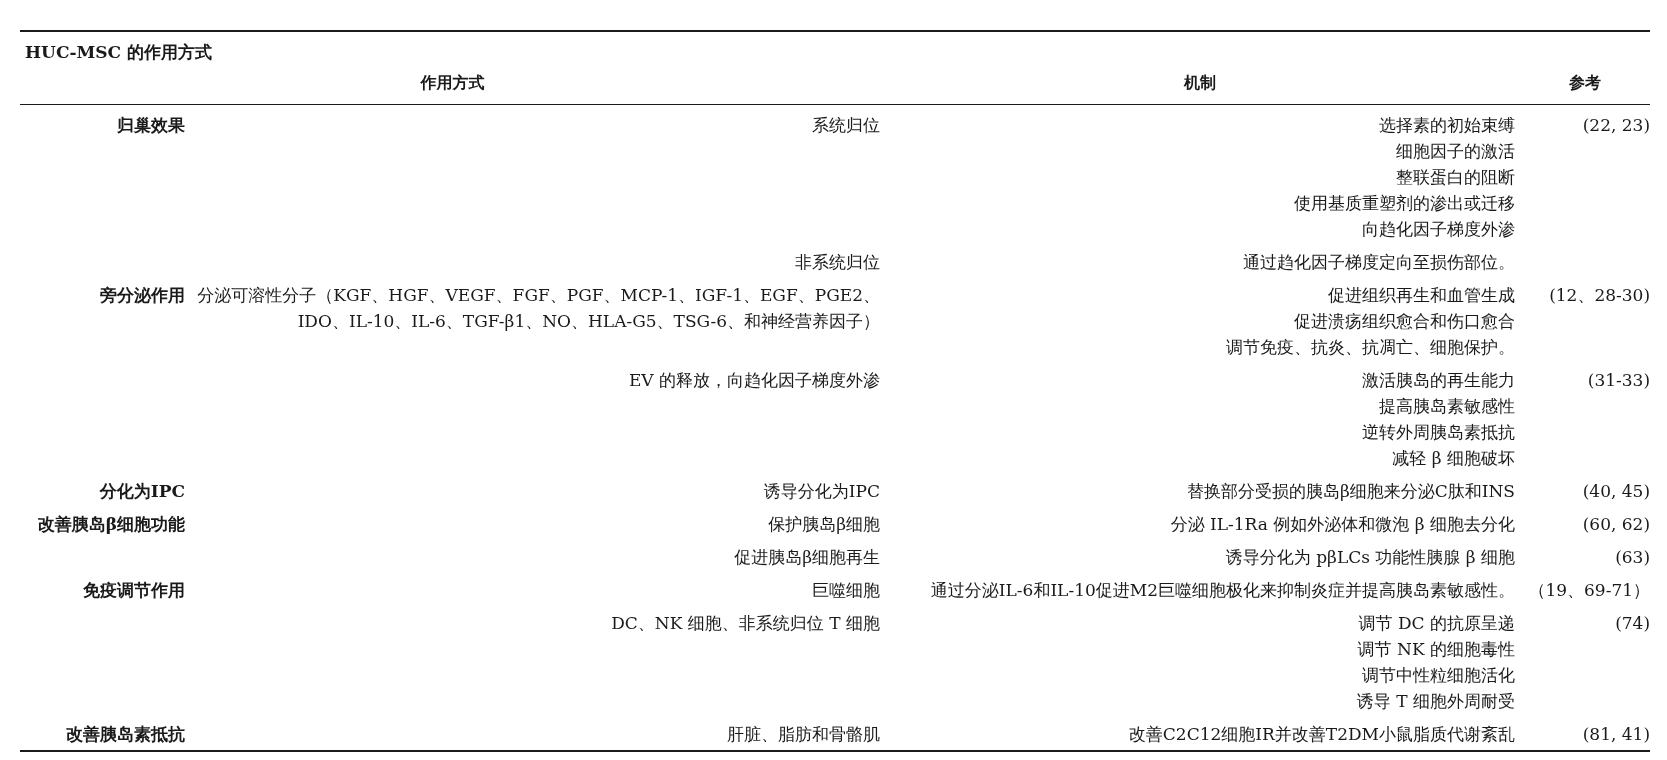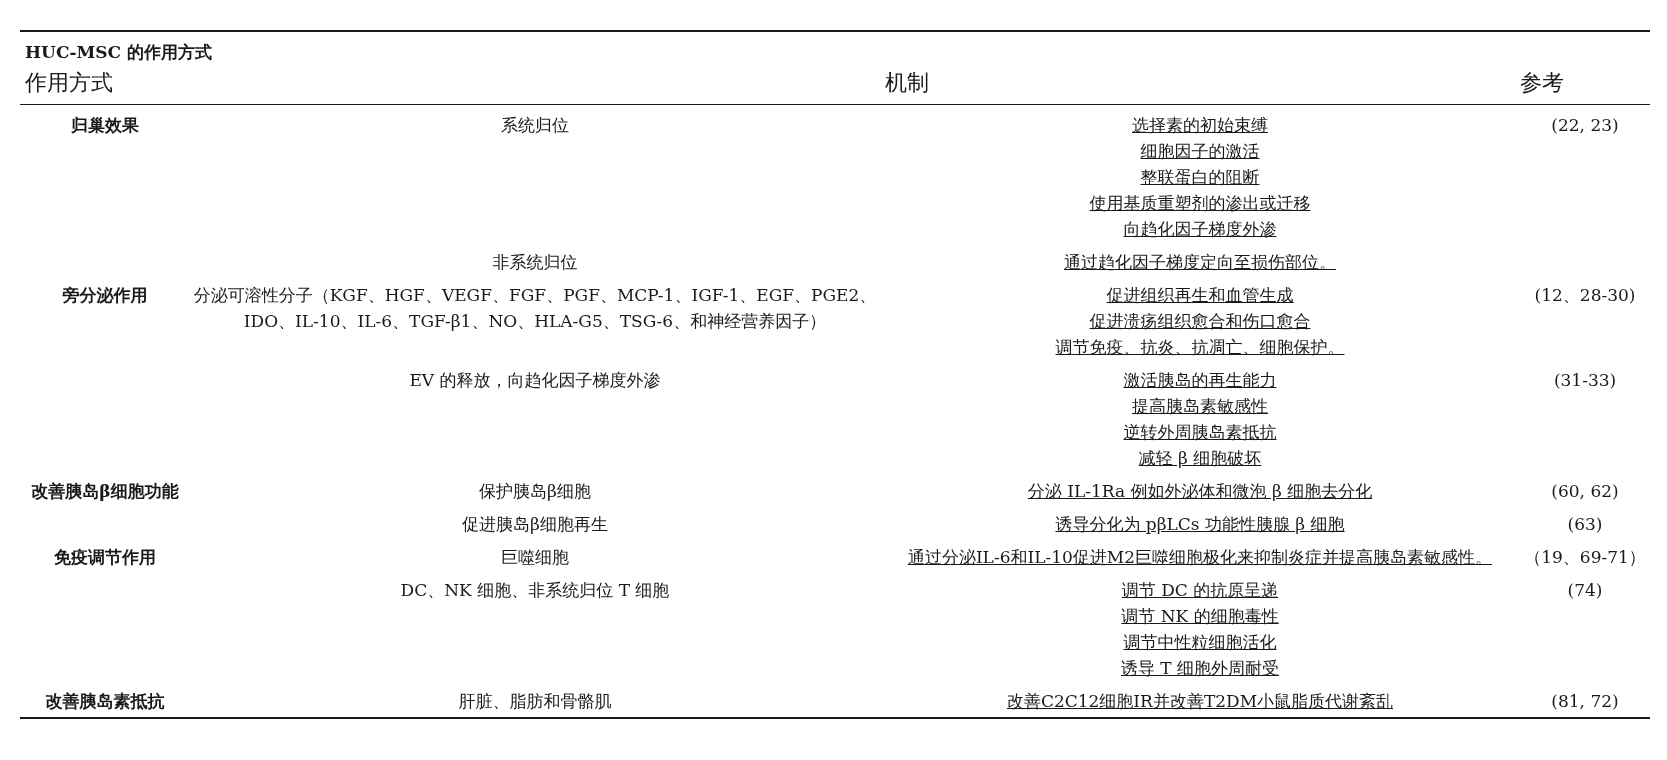--- a/index.html
+++ b/index.html
@@ -32,39 +32,39 @@
   col.c-ref    { width: 135px; }
 
   tr.title-row th {
     text-align: left;
     font-weight: bold;
     font-size: 17px;
     padding: 8px 0 3px 5px;
     line-height: 24px;
   }
   tr.header-row th {
-    text-align: left;
-    font-weight: normal;
-    font-size: 22px;
+    text-align: center;
+    font-weight: bold;
+    font-size: 16px;
     padding: 4px 0 9px 5px;
     line-height: 24px;
     border-bottom: 1px solid #1a1a1a;
   }
   td {
     vertical-align: top;
-    text-align: center;
+    text-align: right;
     padding: 4px 0 3px 5px;
     line-height: 26px;
     font-size: 17px;
   }
   td.col-mode {
     font-weight: bold;
   }
   tbody tr:first-child td { padding-top: 7px; }
-  td .mech-line { line-height: 26px; text-decoration: underline; }
+  td .mech-line { line-height: 26px; }
 </style>
 </head>
 <body>
 
 <div class="page">
   <table class="msc-table">
     <colgroup>
       <col class="c-mode">
       <col class="c-method">
       <col class="c-mech">
@@ -116,20 +116,28 @@
           <td class="col-method">EV 的释放，向趋化因子梯度外渗</td>
           <td class="col-mech">
             <div class="mech-line">激活胰岛的再生能力</div>
             <div class="mech-line">提高胰岛素敏感性</div>
             <div class="mech-line">逆转外周胰岛素抵抗</div>
             <div class="mech-line">减轻 β 细胞破坏</div>
           </td>
           <td class="col-ref">(31-33)</td>
         </tr>
         <tr>
+          <td class="col-mode">分化为IPC</td>
+          <td class="col-method">诱导分化为IPC</td>
+          <td class="col-mech">
+            <div class="mech-line">替换部分受损的胰岛β细胞来分泌C肽和INS</div>
+          </td>
+          <td class="col-ref">(40, 45)</td>
+        </tr>
+        <tr>
           <td class="col-mode">改善胰岛β细胞功能</td>
           <td class="col-method">保护胰岛β细胞</td>
           <td class="col-mech">
             <div class="mech-line">分泌 IL-1Ra 例如外泌体和微泡 β 细胞去分化</div>
           </td>
           <td class="col-ref">(60, 62)</td>
         </tr>
         <tr>
           <td class="col-mode"></td>
           <td class="col-method">促进胰岛β细胞再生</td>
@@ -156,17 +164,17 @@
             <div class="mech-line">诱导 T 细胞外周耐受</div>
           </td>
           <td class="col-ref">(74)</td>
         </tr>
         <tr>
           <td class="col-mode">改善胰岛素抵抗</td>
           <td class="col-method">肝脏、脂肪和骨骼肌</td>
           <td class="col-mech">
             <div class="mech-line">改善C2C12细胞IR并改善T2DM小鼠脂质代谢紊乱</div>
           </td>
-          <td class="col-ref">(81, 72)</td>
+          <td class="col-ref">(81, 41)</td>
         </tr>
       </tbody>
   </table>
 </div>
 
 </body></html>

